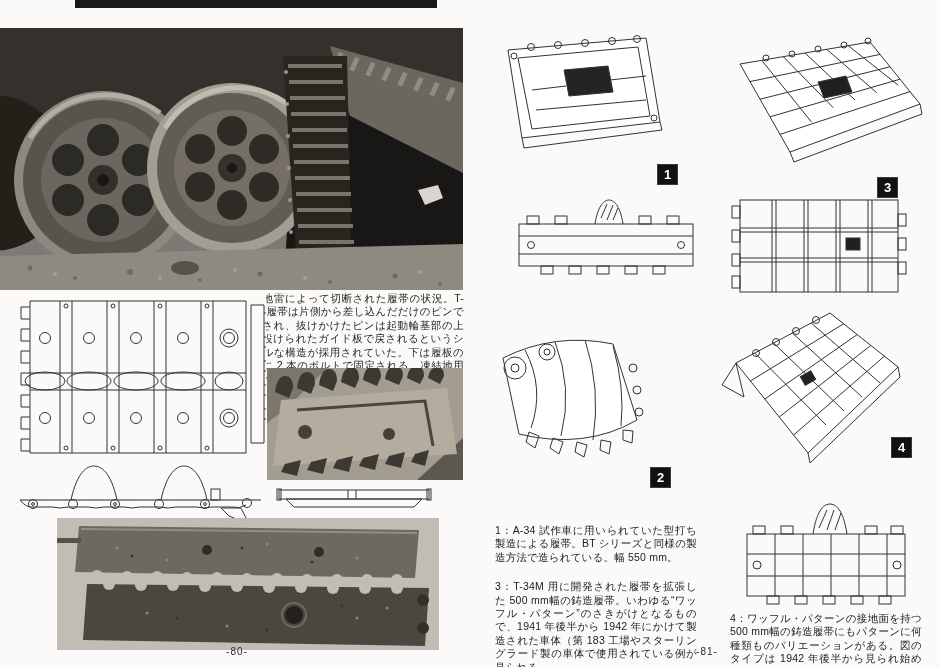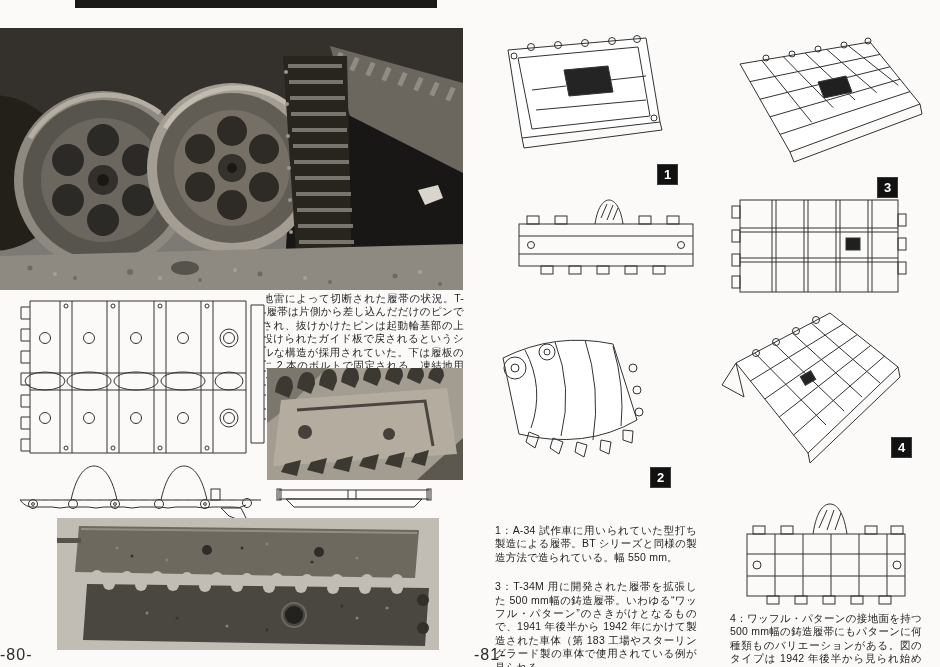--- a/index.html
+++ b/index.html
@@ -1,21 +1,21 @@
 <!DOCTYPE html>
 <html><head>
 <meta charset="utf-8">
 <style>
   html,body{margin:0;padding:0;}
   body{background:#e9e8e5;font-family:"Liberation Sans",sans-serif;}
   #spread{position:relative;width:940px;height:667px;background:#fbfaf8;overflow:hidden;margin:0 auto;}
   .jp{color:#1c1c1c;font-size:10.5px;line-height:13.4px;text-align:justify;letter-spacing:.2px;}
   .abs{position:absolute;}
   p{margin:16px;}
-  .pageno{color:#2a2a2a;font-size:16px;letter-spacing:1px;}
+  .pageno{color:#2a2a2a;font-size:10px;text-align:center;letter-spacing:1px;}
   .badge{position:absolute;width:21px;height:21px;background:#111;color:#fff;
          font-size:13px;font-weight:bold;display:flex;align-items:center;justify-content:center;
          border:1px solid #3a3a3a;box-sizing:border-box;}
   svg{display:block;}
   .lineart{stroke:#333;fill:none;stroke-width:1;}
 </style>
 </head>
 <body>
 
 <div id="spread">

